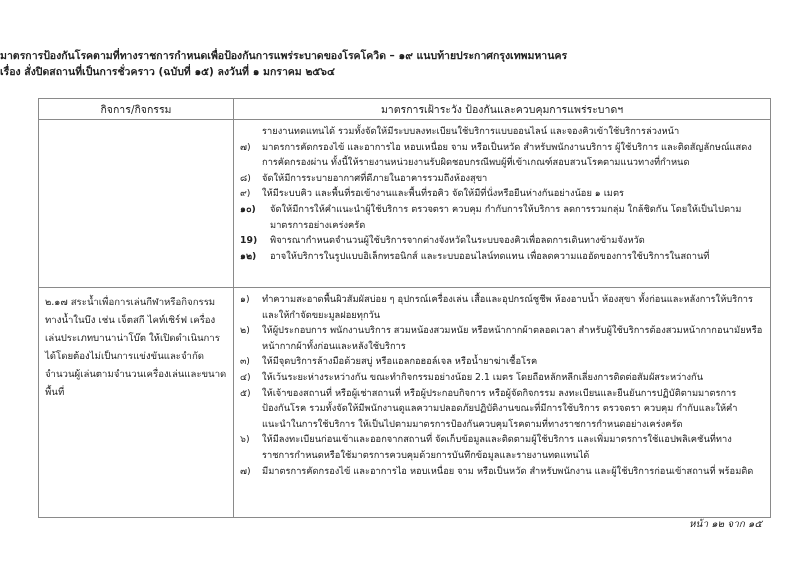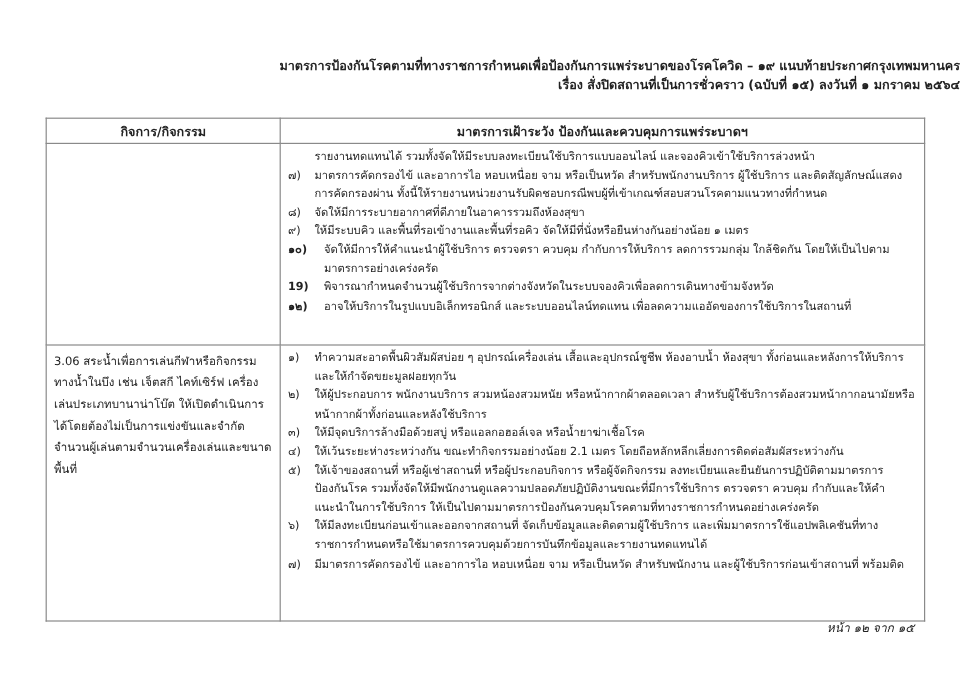--- a/index.html
+++ b/index.html
@@ -1,22 +1,22 @@
 <!DOCTYPE html>
 <html><head>
 <meta charset="utf-8">
 <style>
   html,body{margin:0;padding:0;background:#ffffff;}
   body{width:800px;height:566px;position:relative;overflow:hidden;font-family:"DejaVu Sans",sans-serif;color:#222;}
-  .title{position:absolute;left:0;width:800px;text-align:right;font-size:10.5px;font-weight:bold;line-height:14px;}
+  .title{position:absolute;left:0;width:800px;text-align:left;font-size:10.5px;font-weight:bold;line-height:14px;}
   .t1{top:48px;}
   .t2{top:64px;}
   table{position:absolute;left:38px;top:98px;width:733px;border-collapse:collapse;table-layout:fixed;}
   td,th{border:1px solid #8a8a8a;vertical-align:top;padding:0;}
-  th{font-weight:bold;font-size:10.5px;height:20px;text-align:center;vertical-align:middle;}
+  th{font-weight:normal;font-size:10.5px;height:20px;text-align:center;vertical-align:middle;}
   .c1{width:194px;}
   .row1 td{height:162px;}
   .row2 td{height:224px;}
   .act{font-size:9.6px;line-height:18px;padding:5px 6px 0 6px;}
   .items{padding:3px 6px 0 6px;font-size:9.3px;line-height:15.6px;}
   .item{display:flex;}
   .num{width:22px;flex:none;}
   .num.wide{width:30px;font-weight:bold;}
   .txt{flex:1;}
   .cont{padding-left:22px;}
@@ -64,21 +64,21 @@
               <span class="txt">พิจารณากำหนดจำนวนผู้ใช้บริการจากต่างจังหวัดในระบบจองคิวเพื่อลดการเดินทางข้ามจังหวัด</span>
             </div>
           <div class="item">
               <span class="num wide">๑๒)</span>
               <span class="txt">อาจให้บริการในรูปแบบอิเล็กทรอนิกส์ และระบบออนไลน์ทดแทน เพื่อลดความแออัดของการใช้บริการในสถานที่</span>
             </div>
         </div>
       </td>
     </tr>
     <tr class="row2">
-      <td class="act">3.06 สระน้ำเพื่อการเล่นกีฬาหรือกิจกรรมทางน้ำในบึง เช่น เจ็ตสกี ไคท์เซิร์ฟ เครื่องเล่นประเภทบานาน่าโบ๊ต ให้เปิดดำเนินการได้โดยต้องไม่เป็นการแข่งขันและจำกัดจำนวนผู้เล่นตามจำนวนเครื่องเล่นและขนาดพื้นที่</td>
+      <td class="act">๒.๑๗ สระน้ำเพื่อการเล่นกีฬาหรือกิจกรรมทางน้ำในบึง เช่น เจ็ตสกี ไคท์เซิร์ฟ เครื่องเล่นประเภทบานาน่าโบ๊ต ให้เปิดดำเนินการได้โดยต้องไม่เป็นการแข่งขันและจำกัดจำนวนผู้เล่นตามจำนวนเครื่องเล่นและขนาดพื้นที่</td>
       <td>
         <div class="items">
           <div class="item">
               <span class="num">๑)</span>
               <span class="txt">ทำความสะอาดพื้นผิวสัมผัสบ่อย ๆ อุปกรณ์เครื่องเล่น เสื้อและอุปกรณ์ชูชีพ ห้องอาบน้ำ ห้องสุขา ทั้งก่อนและหลังการให้บริการ และให้กำจัดขยะมูลฝอยทุกวัน</span>
             </div>
           <div class="item">
               <span class="num">๒)</span>
               <span class="txt">ให้ผู้ประกอบการ พนักงานบริการ สวมหน้องสวมหนัย หรือหน้ากากผ้าตลอดเวลา สำหรับผู้ใช้บริการต้องสวมหน้ากากอนามัยหรือหน้ากากผ้าทั้งก่อนและหลังใช้บริการ</span>
             </div>

